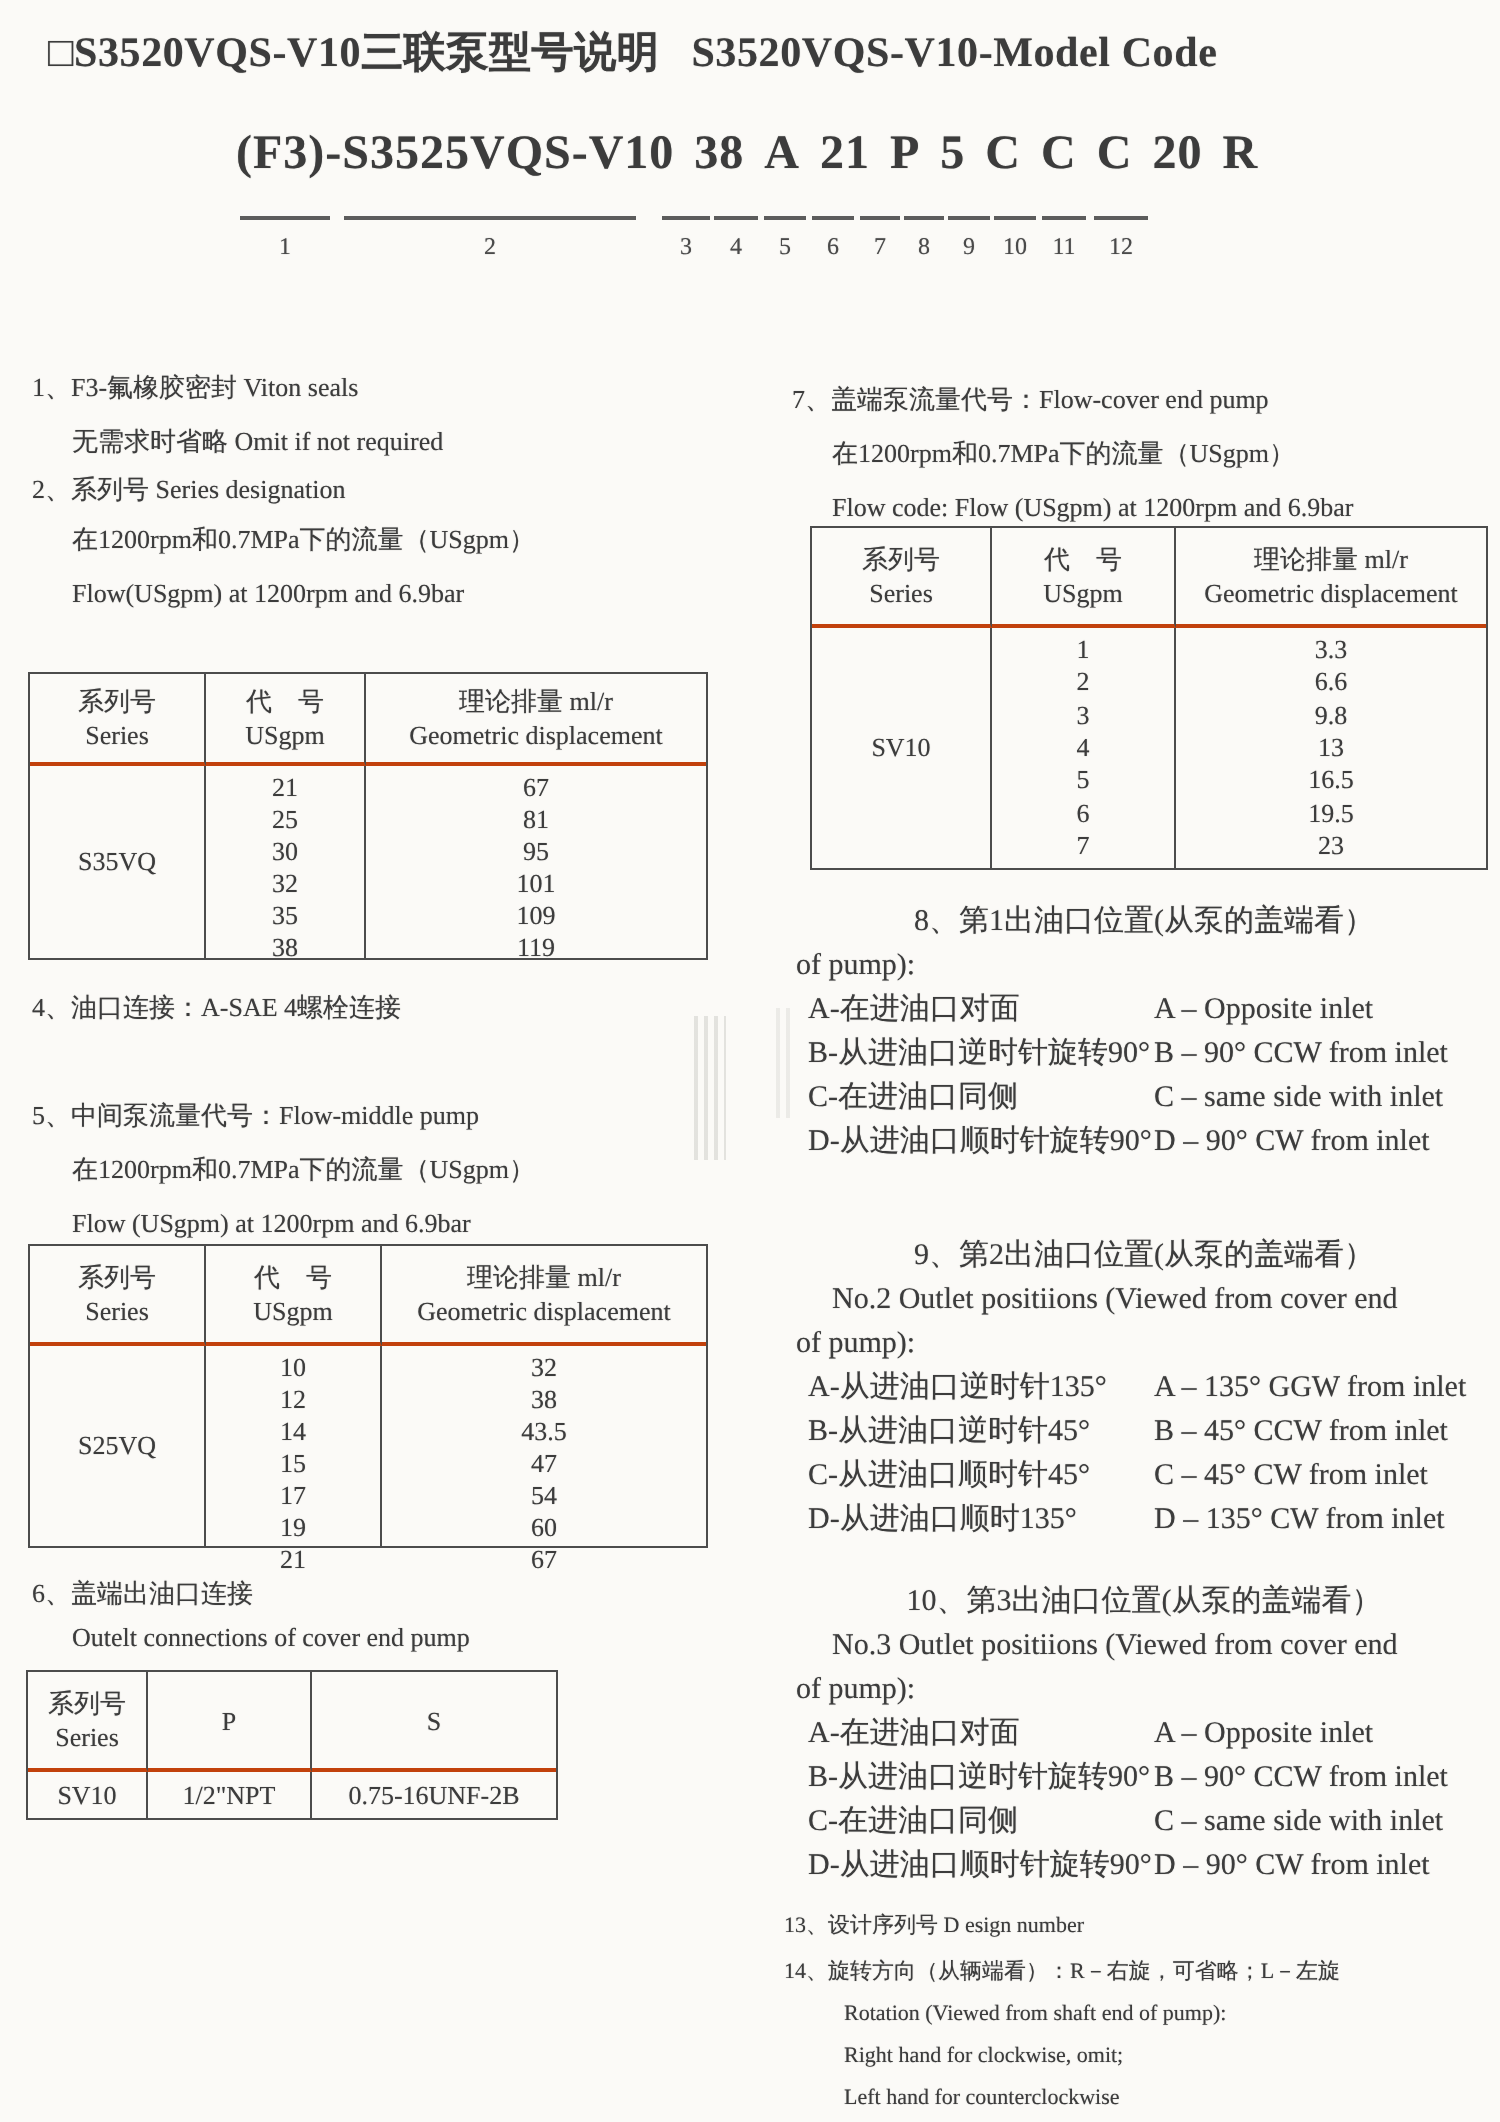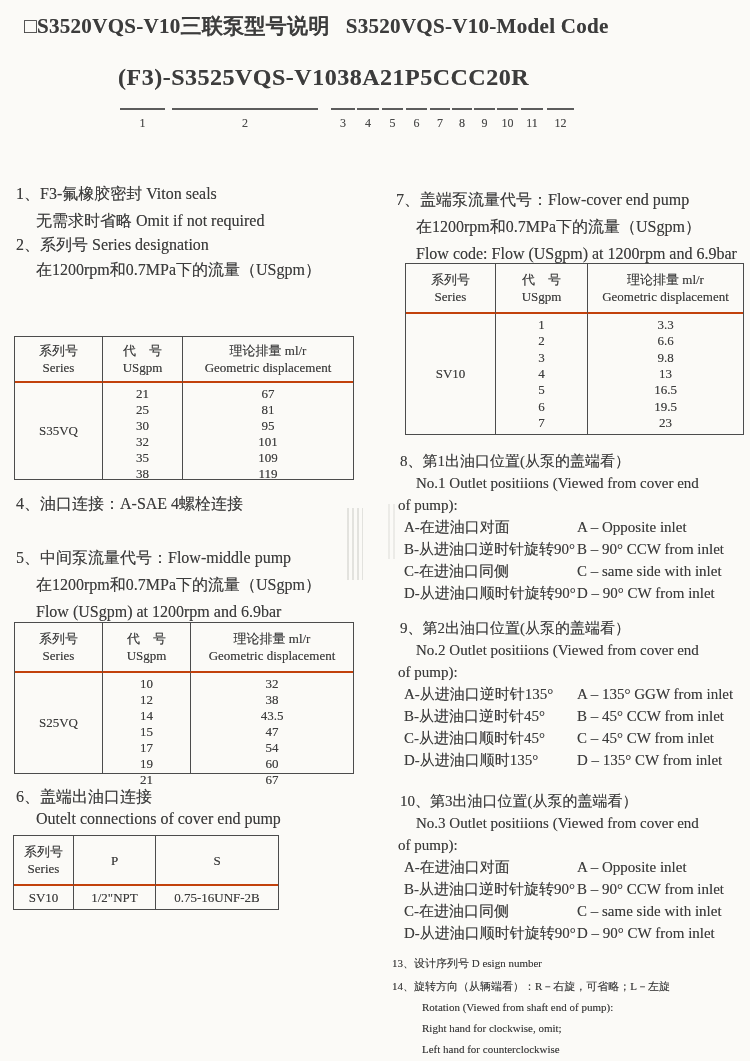--- a/index.html
+++ b/index.html
@@ -3,36 +3,36 @@
 <meta charset="utf-8">
 <style>
   html,body{margin:0;padding:0;background:#d9d9d6;}
   .page{position:relative;width:750px;height:1061px;margin:0 auto;background:#fbfaf7;
         font-family:Liberation Serif, serif;color:#3c3c3c;overflow:hidden;
         text-shadow:0 0 .5px rgba(70,70,70,.55);}
   
   .title{position:absolute;left:24px;top:12px;font-size:21px;font-weight:bold;letter-spacing:.3px;white-space:nowrap;}
   .title .en{margin-left:16px;}
   
-  .code-row{position:absolute;left:118px;top:64px;display:flex;font-size:24px;font-weight:bold;letter-spacing:.5px;white-space:nowrap;text-align:center;}
+  .code-row{position:absolute;left:118px;top:64px;display:flex;gap:10px;font-size:24px;font-weight:bold;letter-spacing:.5px;white-space:nowrap;text-align:center;}
   .ruler-seg{position:absolute;top:108px;border-top:2px solid #5c5c5c;text-align:center;
              font-size:12px;color:#4a4a4a;padding-top:7px;line-height:12px;}
   
-  .sec{position:absolute;font-size:16px;line-height:27px;white-space:nowrap;}
+  .sec{position:absolute;font-size:13px;line-height:27px;white-space:nowrap;}
   .sec .ind{padding-left:20px;}
   
   .vtable{position:absolute;display:grid;border:1px solid #4c4c4c;font-size:13px;background:transparent;}
   .vtable .th{border-bottom:2px solid #c2410c;text-align:center;display:flex;flex-direction:column;justify-content:center;line-height:17px;}
   .vtable .cdiv{border-right:1px solid #4c4c4c;}
   .vtable .td{display:flex;align-items:center;justify-content:center;}
   .vtable .stack{display:flex;flex-direction:column;justify-content:space-around;align-items:center;padding:3px 0;}
   .vtable .stack span{display:block;text-align:center;}
   
   .possec{position:absolute;left:392px;width:352px;font-size:15px;line-height:22px;white-space:nowrap;}
-  .possec .ptitle{padding-left:8px;}
+  .possec .ptitle{padding-left:8px;text-align:center;}
   .possec .pen1{padding-left:24px;}
   .possec .pen2{padding-left:6px;}
   .possec .prow{padding-left:12px;}
   .possec .zh{display:inline-block;width:173px;}
   
   .foot{position:absolute;left:392px;font-size:11px;line-height:21px;white-space:nowrap;}
   .foot .ind{padding-left:30px;}
   
   .artifact{position:absolute;opacity:.55;background:repeating-linear-gradient(90deg,#cfcfca 0 2px,transparent 2px 5px);}
 </style>
@@ -76,20 +76,21 @@
     <div>1、F3-氟橡胶密封  Viton  seals</div>
     <div class="ind">无需求时省略  Omit if not required</div>
   </div>
 
   <div class="sec" style="left:16px;top:231px">
     <div>2、系列号  Series designation</div>
   </div>
 
   <div class="sec" style="left:16px;top:256px">
     <div class="ind">在1200rpm和0.7MPa下的流量（USgpm）</div>
+    <div class="ind">Flow(USgpm) at 1200rpm  and 6.9bar</div>
   </div>
 
   <div class="vtable" style="left:14px;top:336px;width:338px;grid-template-columns:88px 80px auto;grid-template-rows:46px 96px;">
     <div class="th cdiv">
       <span>系列号</span>
       <span>Series</span>
     </div>
     <div class="th cdiv">
       <span>代　号</span>
       <span>USgpm</span>
@@ -219,21 +220,20 @@
         <span>9.8</span>
         <span>13</span>
         <span>16.5</span>
         <span>19.5</span>
         <span>23</span>
       </div>
   </div>
 
   <div class="possec" style="top:450px">
     <div class="ptitle">8、第1出油口位置(从泵的盖端看）</div>
-    <div class="pen1">No.1 Outlet positiions (Viewed  from cover end</div>
     <div class="pen2">of pump):</div>
     <div>
 
         <div class="prow">
           <span class="zh">A-在进油口对面</span><span class="en">A – Opposite inlet</span>
         </div>
 
         <div class="prow">
           <span class="zh">B-从进油口逆时针旋转90°</span><span class="en">B – 90°  CCW from inlet</span>
         </div>

